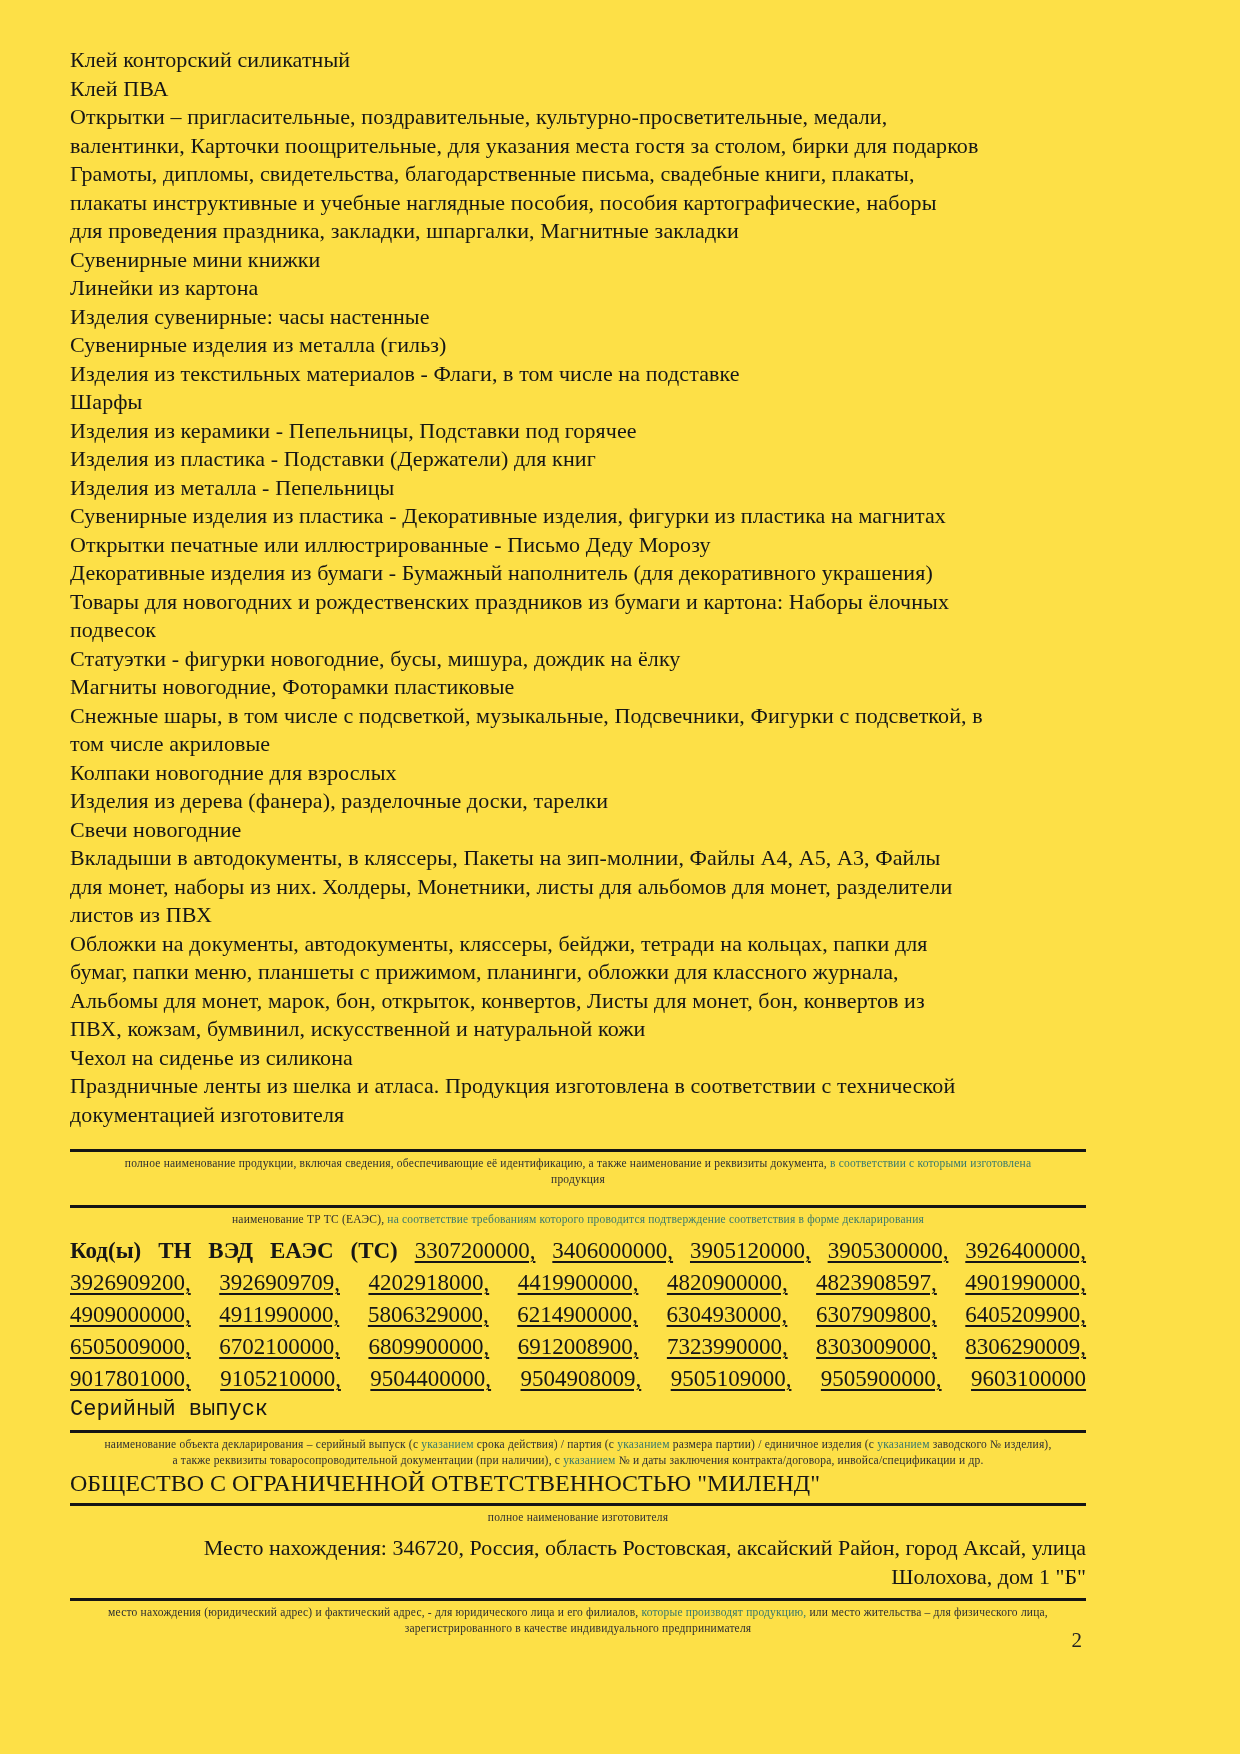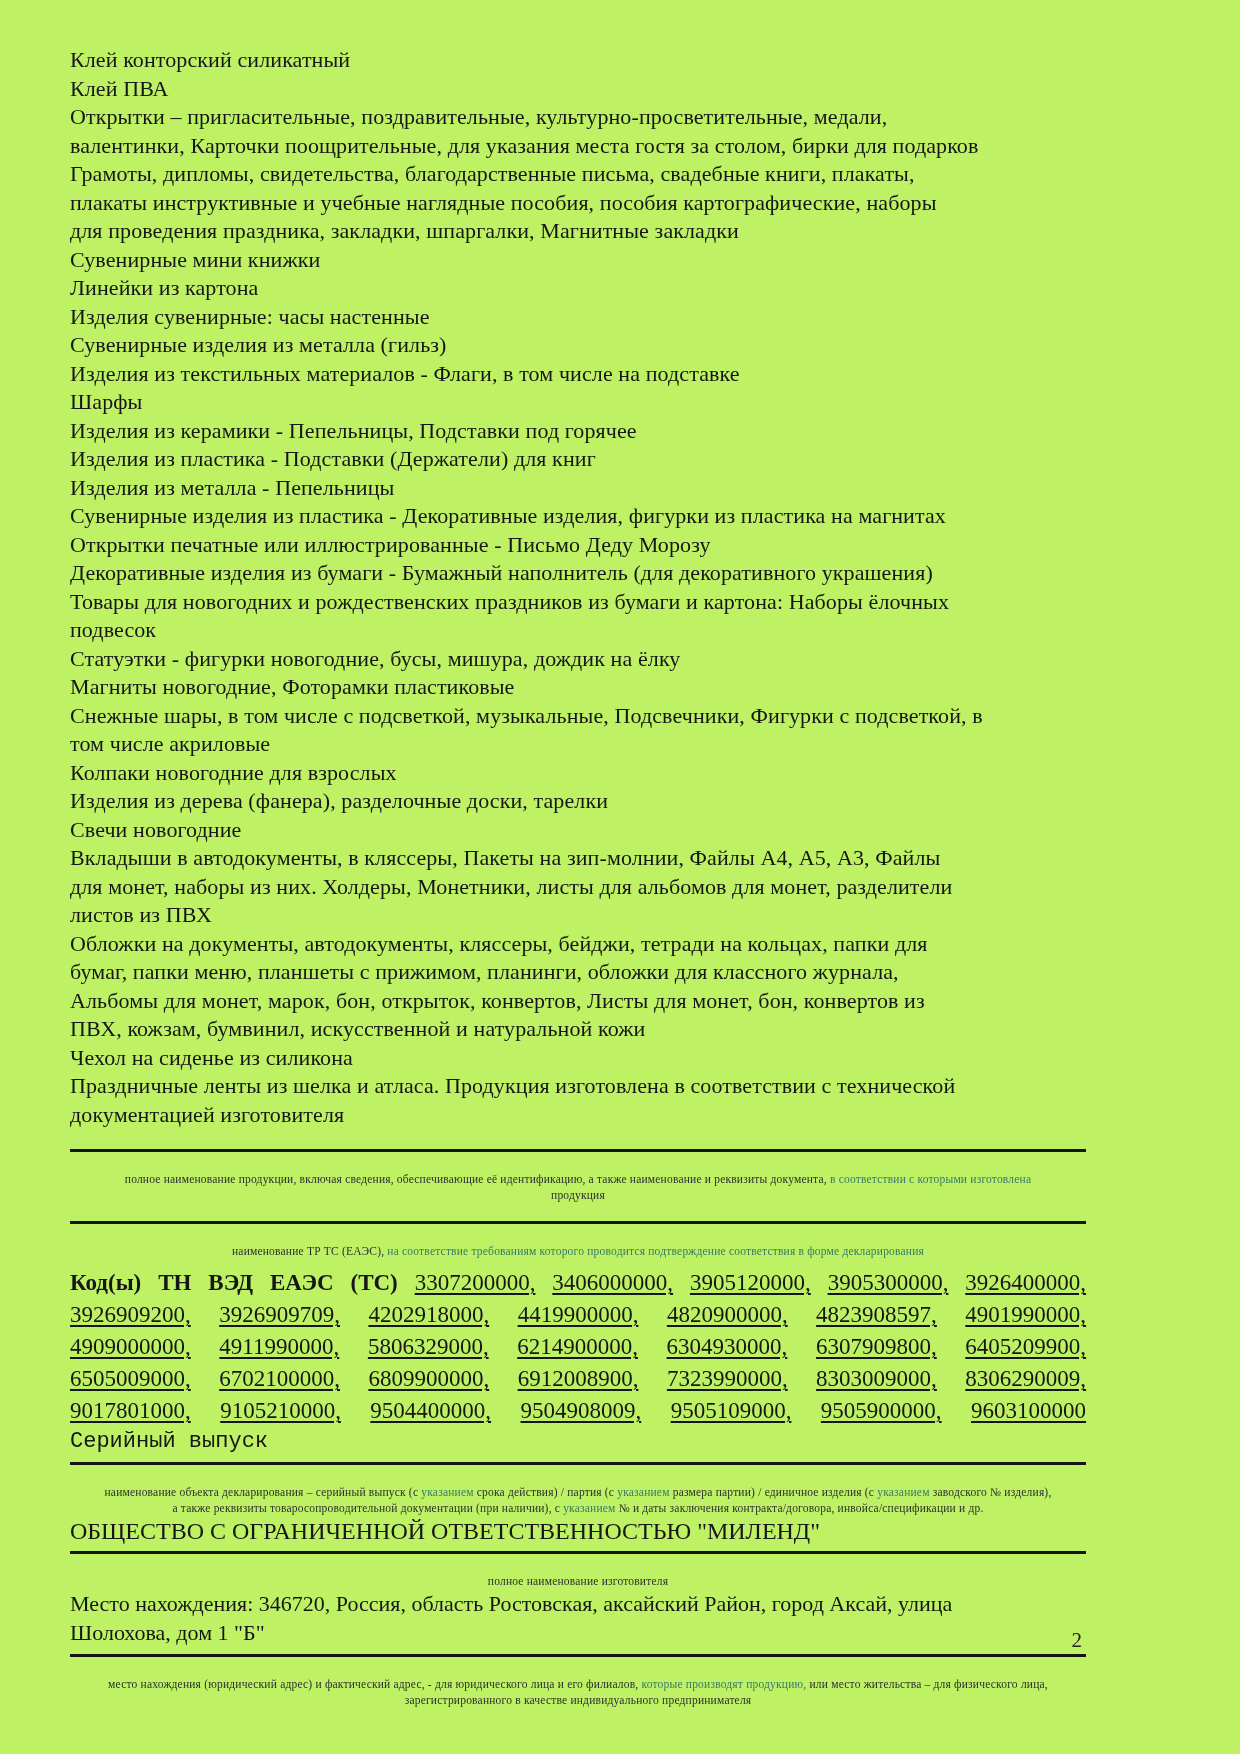--- a/index.html
+++ b/index.html
@@ -1,21 +1,21 @@
 <!DOCTYPE html>
 <html><head>
 <meta charset="utf-8">
 <style>
   html, body { margin: 0; padding: 0; background: #e8e8e8; }
   .page {
     position: relative;
     width: 1240px;
     height: 1754px;
     margin: 0 auto;
-    background: #bef264;
+    background: #fde047;
     font-family: "Liberation Serif", "DejaVu Serif", serif;
     color: #161616;
     overflow: hidden;
     box-sizing: border-box;
     padding: 46px 70px 0 70px;
   }
   .content { width: 1016px; }
 
   .product-list { font-size: 22px; line-height: 28.5px; letter-spacing: 0.1px; }
   .product-list .line { white-space: nowrap; }
@@ -24,21 +24,21 @@
   .rule-1 { margin-top: 20px; }
   .rule-2 { margin-top: 18px; }
   .rule-3 { margin-top: 5px; }
   .rule-4 { margin-top: 5px; }
   .rule-5 { margin-top: 7px; }
 
   .caption {
     font-size: 11.5px;
     line-height: 16px;
     text-align: center;
-    margin-top: 19px;
+    margin-top: 3px;
     letter-spacing: 0.2px;
     color: #2e2e31;
   }
   .seg-d { color: #2e2e31; }
   .seg-t { color: #38796c; }
 
   .codes {
     margin-top: 8px;
     font-size: 23px;
     line-height: 32px;
@@ -53,21 +53,21 @@
     text-underline-offset: 3px;
     margin-top: 16px;
   }
   .codes .prefix { text-decoration: none; font-weight: bold; }
 
   .serial-line { font-size: 22px; line-height: 30px; margin-top: 0; font-family: Liberation Mono, monospace; }
 
   .mfr-heading { font-size: 22px; font-weight: bold; line-height: 28px; margin-top: 4px; }
   .mfr-name { font-size: 24px; line-height: 30px; }
 
-  .address { font-size: 22px; line-height: 29px; margin-top: 0; }
+  .address { font-size: 22px; line-height: 29px; margin-top: 8px; text-align: right; }
   .address .line { white-space: nowrap; }
 
   .page-number {
     position: absolute;
     top: 1628px;
     right: 158px;
     font-size: 21px;
     color: #222;
   }
 </style>

